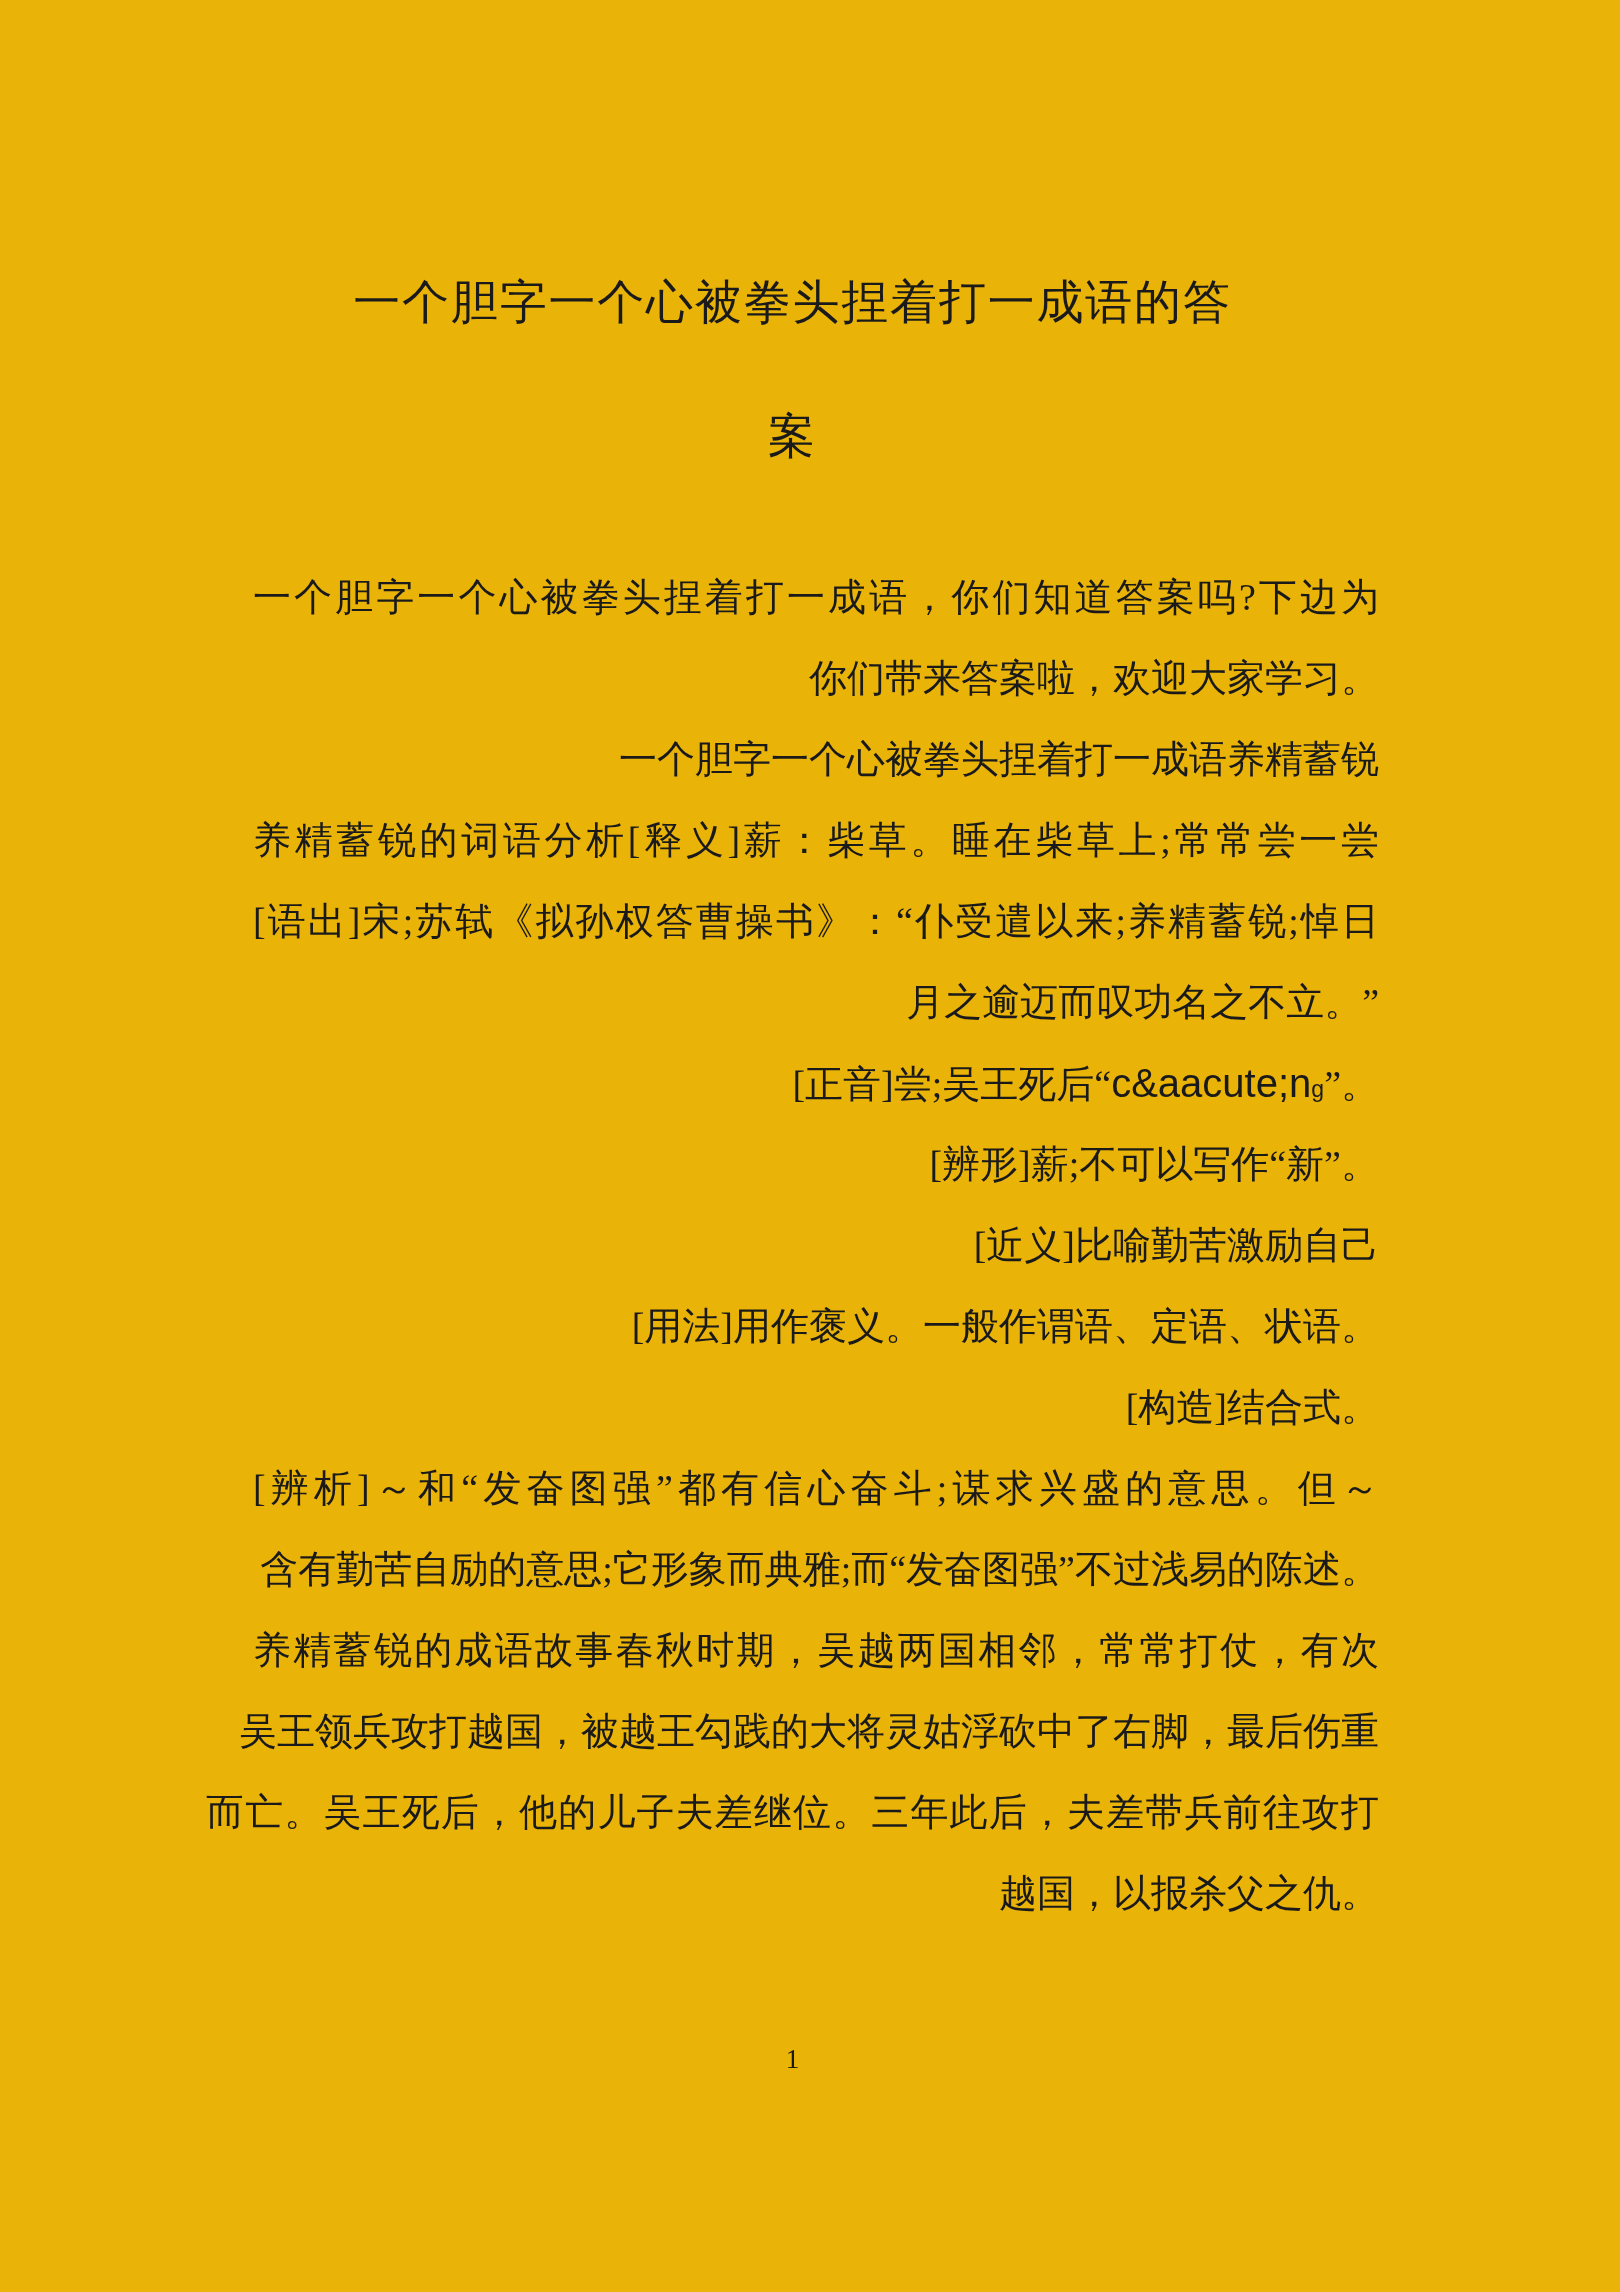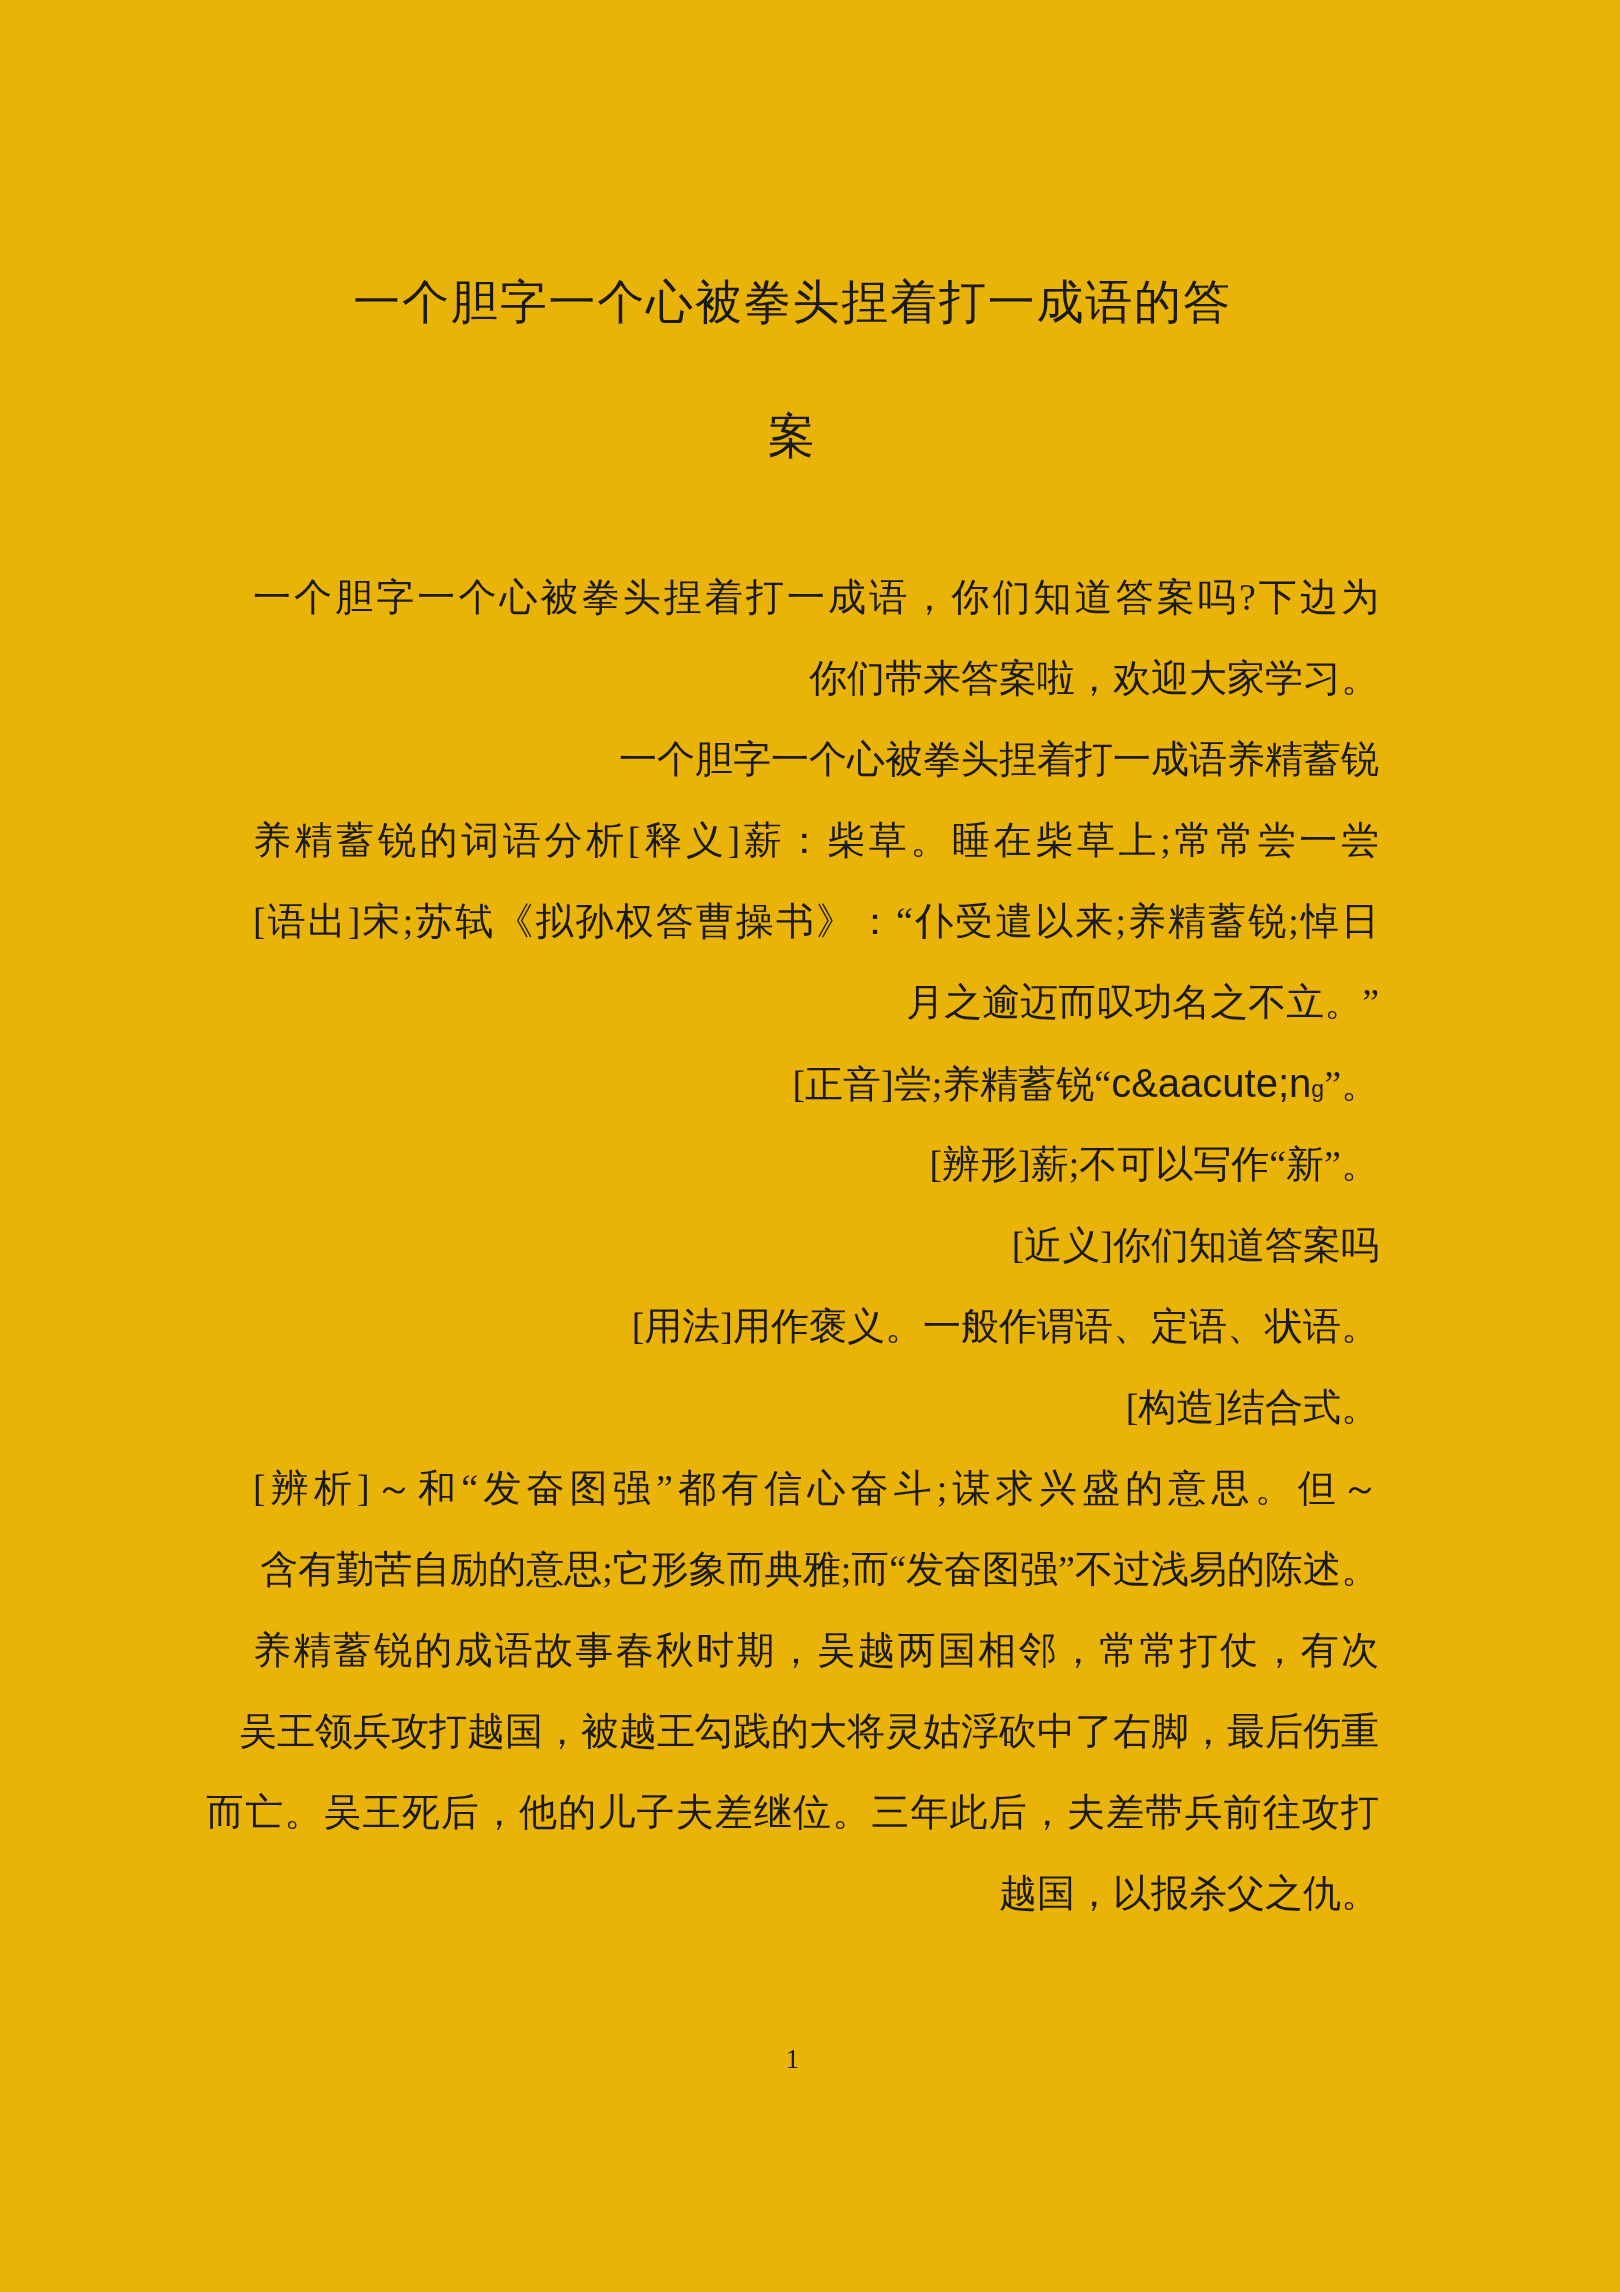--- a/index.html
+++ b/index.html
@@ -86,29 +86,29 @@
     <div class="para">
       <div class="line indent fill">养精蓄锐的词语分析[释义]薪：柴草。睡在柴草上;常常尝一尝</div>
     </div>
 
     <div class="para">
       <div class="line indent fill">[语出]宋;苏轼《拟孙权答曹操书》：“仆受遣以来;养精蓄锐;悼日</div>
       <div class="line">月之逾迈而叹功名之不立。”</div>
     </div>
 
     <div class="para">
-      <div class="line indent"><span>[正音]尝;养精蓄锐“</span><span class="latin">c&amp;aacute;n</span><span class="latin-small">g</span><span>”。</span></div>
+      <div class="line indent"><span>[正音]尝;吴王死后“</span><span class="latin">c&amp;aacute;n</span><span class="latin-small">g</span><span>”。</span></div>
     </div>
 
     <div class="para">
       <div class="line indent">[辨形]薪;不可以写作“新”。</div>
     </div>
 
     <div class="para">
-      <div class="line indent">[近义]你们知道答案吗</div>
+      <div class="line indent">[近义]比喻勤苦激励自己</div>
     </div>
 
     <div class="para">
       <div class="line indent">[用法]用作褒义。一般作谓语、定语、状语。</div>
     </div>
 
     <div class="para">
       <div class="line indent">[构造]结合式。</div>
     </div>
 

